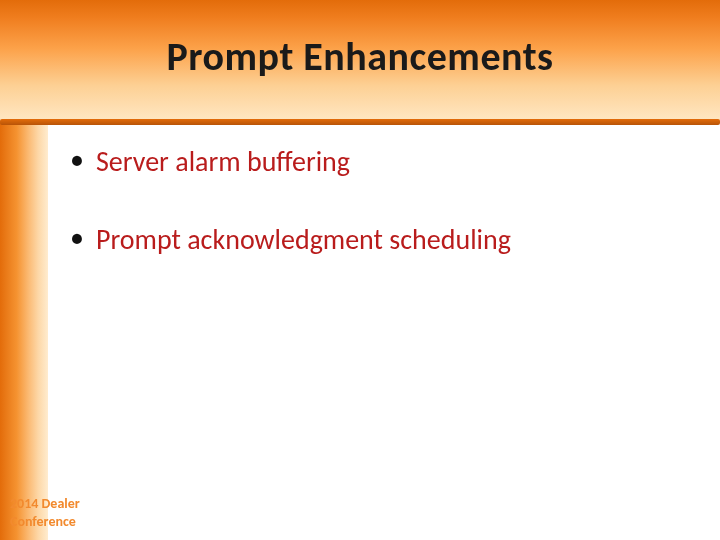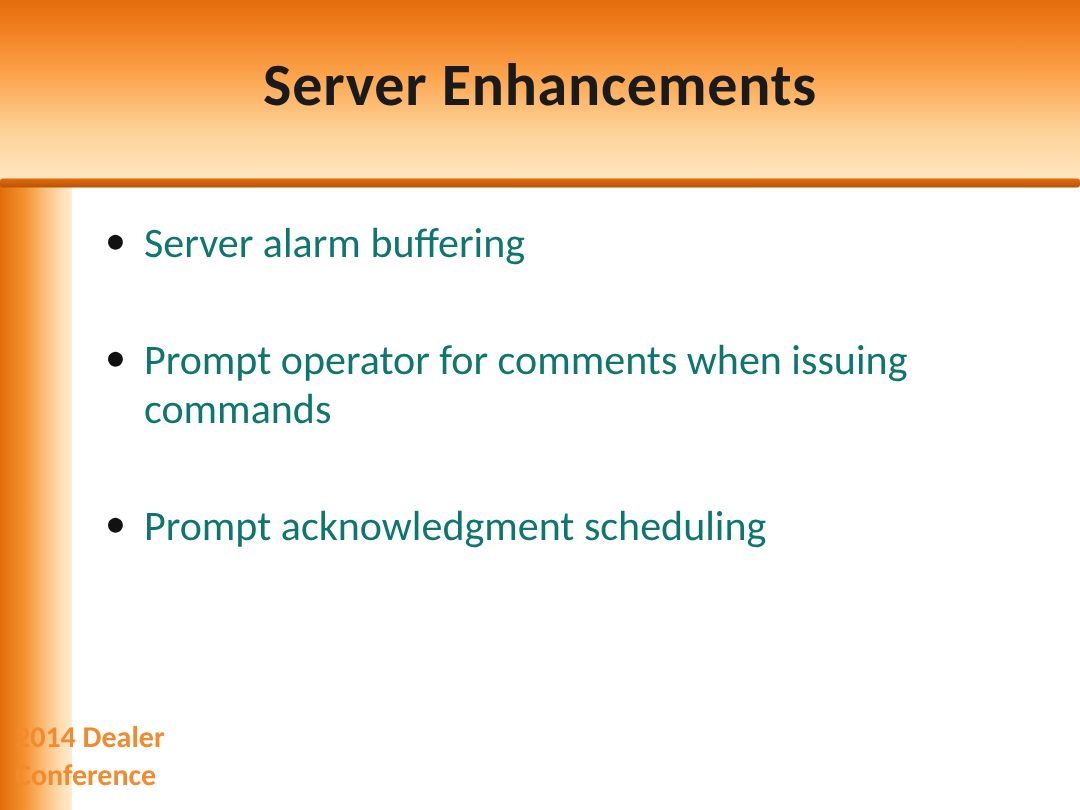--- a/index.html
+++ b/index.html
@@ -44,21 +44,21 @@
     color: #1a1a1a;
     letter-spacing: 0.5px;
   }
   
   .body {
     position: absolute;
     left: 70px;
     top: 145px;
     width: 580px;
     height: 320px;
-    color: #0f766e;
+    color: #b91c1c;
   }
   ul.bullets {
     list-style: none;
   }
   ul.bullets > li {
     position: relative;
     padding-left: 26px;
     font-size: 28px;
     line-height: 1.2;
     margin-bottom: 44px;
@@ -69,21 +69,21 @@
     left: 0;
     top: -2px;
     font-size: 28px;
     color: #111;
   }
   
   .footer-left {
     position: absolute;
     left: 10px;
     bottom: 10px;
-    font-size: 20px;
+    font-size: 14px;
     line-height: 1.25;
     font-weight: 600;
     color: #f28a2e;
     width: 110px;
   }
   
   .logo {
     position: absolute;
     right: 14px;
     bottom: 12px;
@@ -116,26 +116,25 @@
   }
 </style>
 </head>
 <body>
 
 <div class="slide">
 
   <div class="left-strip"></div>
   <div class="title-band"></div>
 
-  <h1 class="title">Server Enhancements</h1>
+  <h1 class="title">Prompt Enhancements</h1>
 
   <div class="body">
     <ul class="bullets">
       <li>Server alarm buffering</li>
-      <li>Prompt operator for comments when issuing commands</li>
       <li>Prompt acknowledgment scheduling</li>
     </ul>
   </div>
 
   <div class="footer-left">
     <span>2014 Dealer</span><br>
     <span>Conference</span>
   </div>
 
 

